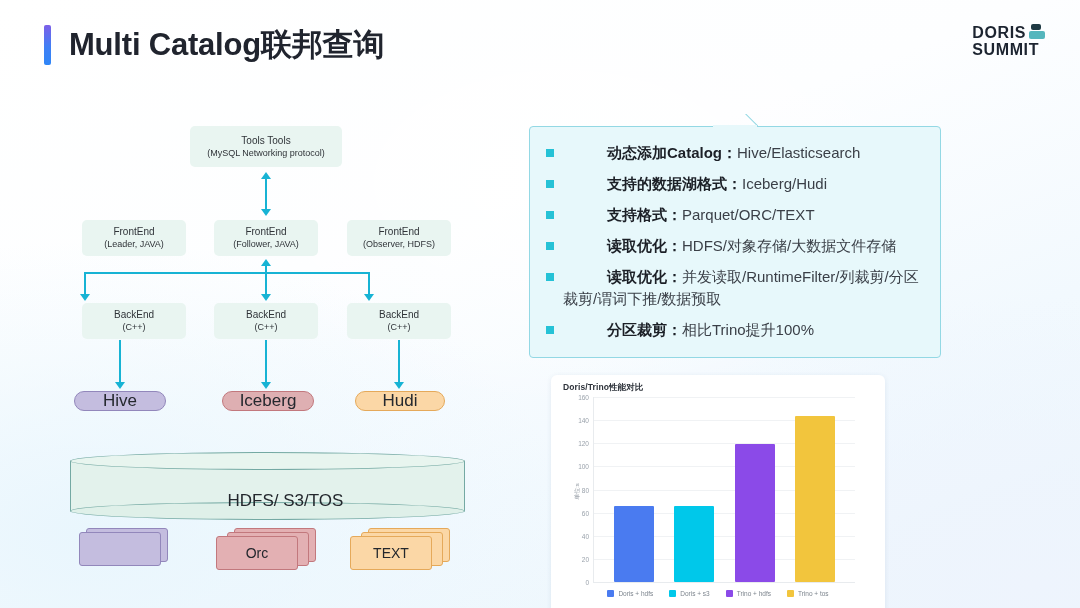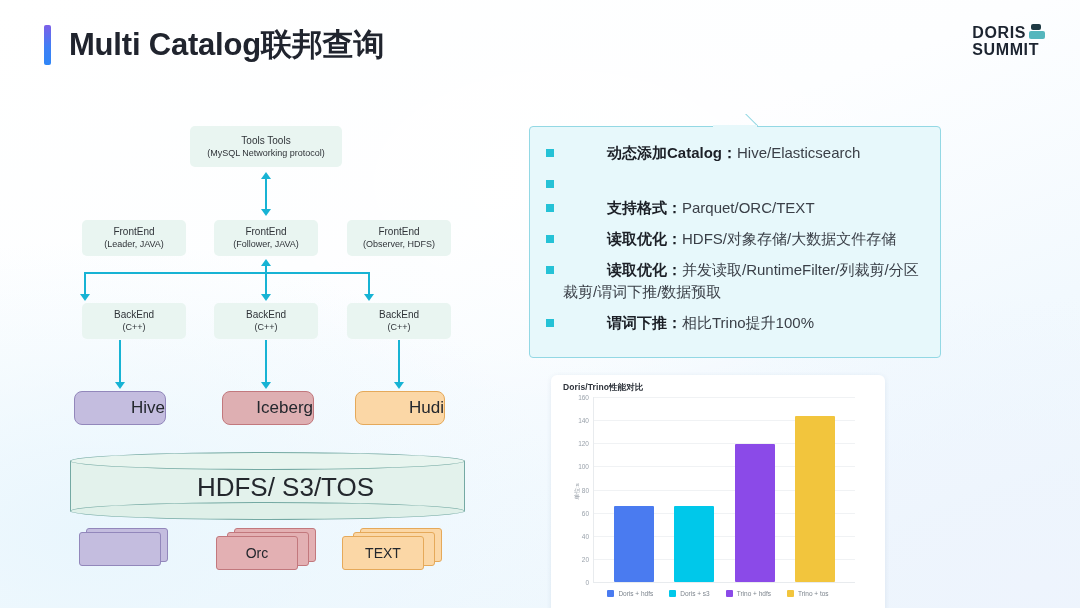--- a/index.html
+++ b/index.html
@@ -59,43 +59,43 @@
   .arrow-v { position: absolute; background: #17b3d4; width: 2px; }
   .arrow-head {
     position: absolute; width: 0; height: 0;
     border-left: 5px solid transparent; border-right: 5px solid transparent;
   }
   .ah-down { border-top: 7px solid #17b3d4; }
   .ah-up { border-bottom: 7px solid #17b3d4; }
   .line-h { position: absolute; background: #17b3d4; height: 2px; }
 
   .fmt-box {
-    position: absolute; height: 34px; border-radius: 8px;
-    display: flex; align-items: center; justify-content: flex-end;
+    position: absolute; height: 20px; border-radius: 14px;
+    display: flex; align-items: center; justify-content: center;
     font-size: 17px; color: #24282e;
   }
   .fmt-hive { background: #c4bddf; border: 1.6px solid #9287bb; }
   .fmt-ice  { background: #deafb2; border: 1.6px solid #c2787d; }
   .fmt-hudi { background: #fbd7a6; border: 1.6px solid #e5a95a; }
 
   .cylinder { position: absolute; left: 70px; top: 348px; width: 395px; height: 68px; }
   .cyl-body {
     position: absolute; left: 0; top: 9px; width: 395px; height: 50px;
     background: #e3f2ec; border-left: 1.4px solid #74a9a3; border-right: 1.4px solid #74a9a3;
   }
   .cyl-top, .cyl-bot {
     position: absolute; left: 0; width: 395px; height: 18px;
     border: 1.4px solid #74a9a3; border-radius: 50%; background: #e8f5ef;
   }
   .cyl-top { top: 0; }
   .cyl-bot { top: 50px; background: #dff0e9; }
   .cyl-label {
-    position: absolute; left: 0; top: 10px; width: 431px; height: 50px;
+    position: absolute; left: 0; top: 24px; width: 431px; height: 50px;
     display: flex; align-items: center; justify-content: center;
-    font-size: 26px; color: #23272d;
+    font-size: 17px; color: #23272d;
   }
 
   .stack { position: absolute; width: 100px; height: 42px; }
   .stack .sheet {
     position: absolute; width: 82px; height: 34px; border-radius: 3px;
   }
   .stack .s3 { left: 18px; top: 0px; }
   .stack .s2 { left: 11px; top: 4px; }
   .stack .s1 { left: 0px;  top: 8px;
     display: flex; align-items: center; justify-content: center;
@@ -277,21 +277,21 @@
     <div class="sheet s3"></div>
       <div class="sheet s2"></div>
   </div>
   <div class="stack st-red" style="left:216px; top:424px;">
     <div class="sheet s3"></div>
       <div class="sheet s2"></div>
     <div class="sheet s1">
         <span>Orc</span>
       </div>
   </div>
-  <div class="stack st-orange" style="left:342px; top:424px;">
+  <div class="stack st-orange" style="left:350px; top:424px;">
     <div class="sheet s3"></div>
       <div class="sheet s2"></div>
     <div class="sheet s1">
         <span>TEXT</span>
       </div>
   </div>
 </div>
 
 <div class="callout">
   <div class="notch"></div>
@@ -300,20 +300,23 @@
 
     <div class="co-item">
       <span class="co-bullet"></span>
       <span class="co-text">
         <span class="co-label">动态添加Catalog：</span><span class="co-val">Hive/Elasticsearch</span>
       </span>
     </div>
 
     <div class="co-item">
       <span class="co-bullet"></span>
+      <span class="co-text">
+        <span class="co-label">支持的数据湖格式：</span><span class="co-val">Iceberg/Hudi</span>
+      </span>
     </div>
 
     <div class="co-item">
       <span class="co-bullet"></span>
       <span class="co-text">
         <span class="co-label">支持格式：</span><span class="co-val">Parquet/ORC/TEXT</span>
       </span>
     </div>
 
     <div class="co-item">
@@ -326,21 +329,21 @@
     <div class="co-item">
       <span class="co-bullet"></span>
       <span class="co-text">
         <span class="co-label">读取优化：</span><span class="co-val">并发读取/RuntimeFilter/列裁剪/分区裁剪/谓词下推/数据预取</span>
       </span>
     </div>
 
     <div class="co-item">
       <span class="co-bullet"></span>
       <span class="co-text">
-        <span class="co-label">谓词下推：</span><span class="co-val">相比Trino提升100%</span>
+        <span class="co-label">分区裁剪：</span><span class="co-val">相比Trino提升100%</span>
       </span>
     </div>
 
   </div>
 </div>
 
 <div class="chart-card">
   <div class="chart-title">Doris/Trino性能对比</div>
   <div class="yaxis-label">单位:s</div>
   <div class="plot">

